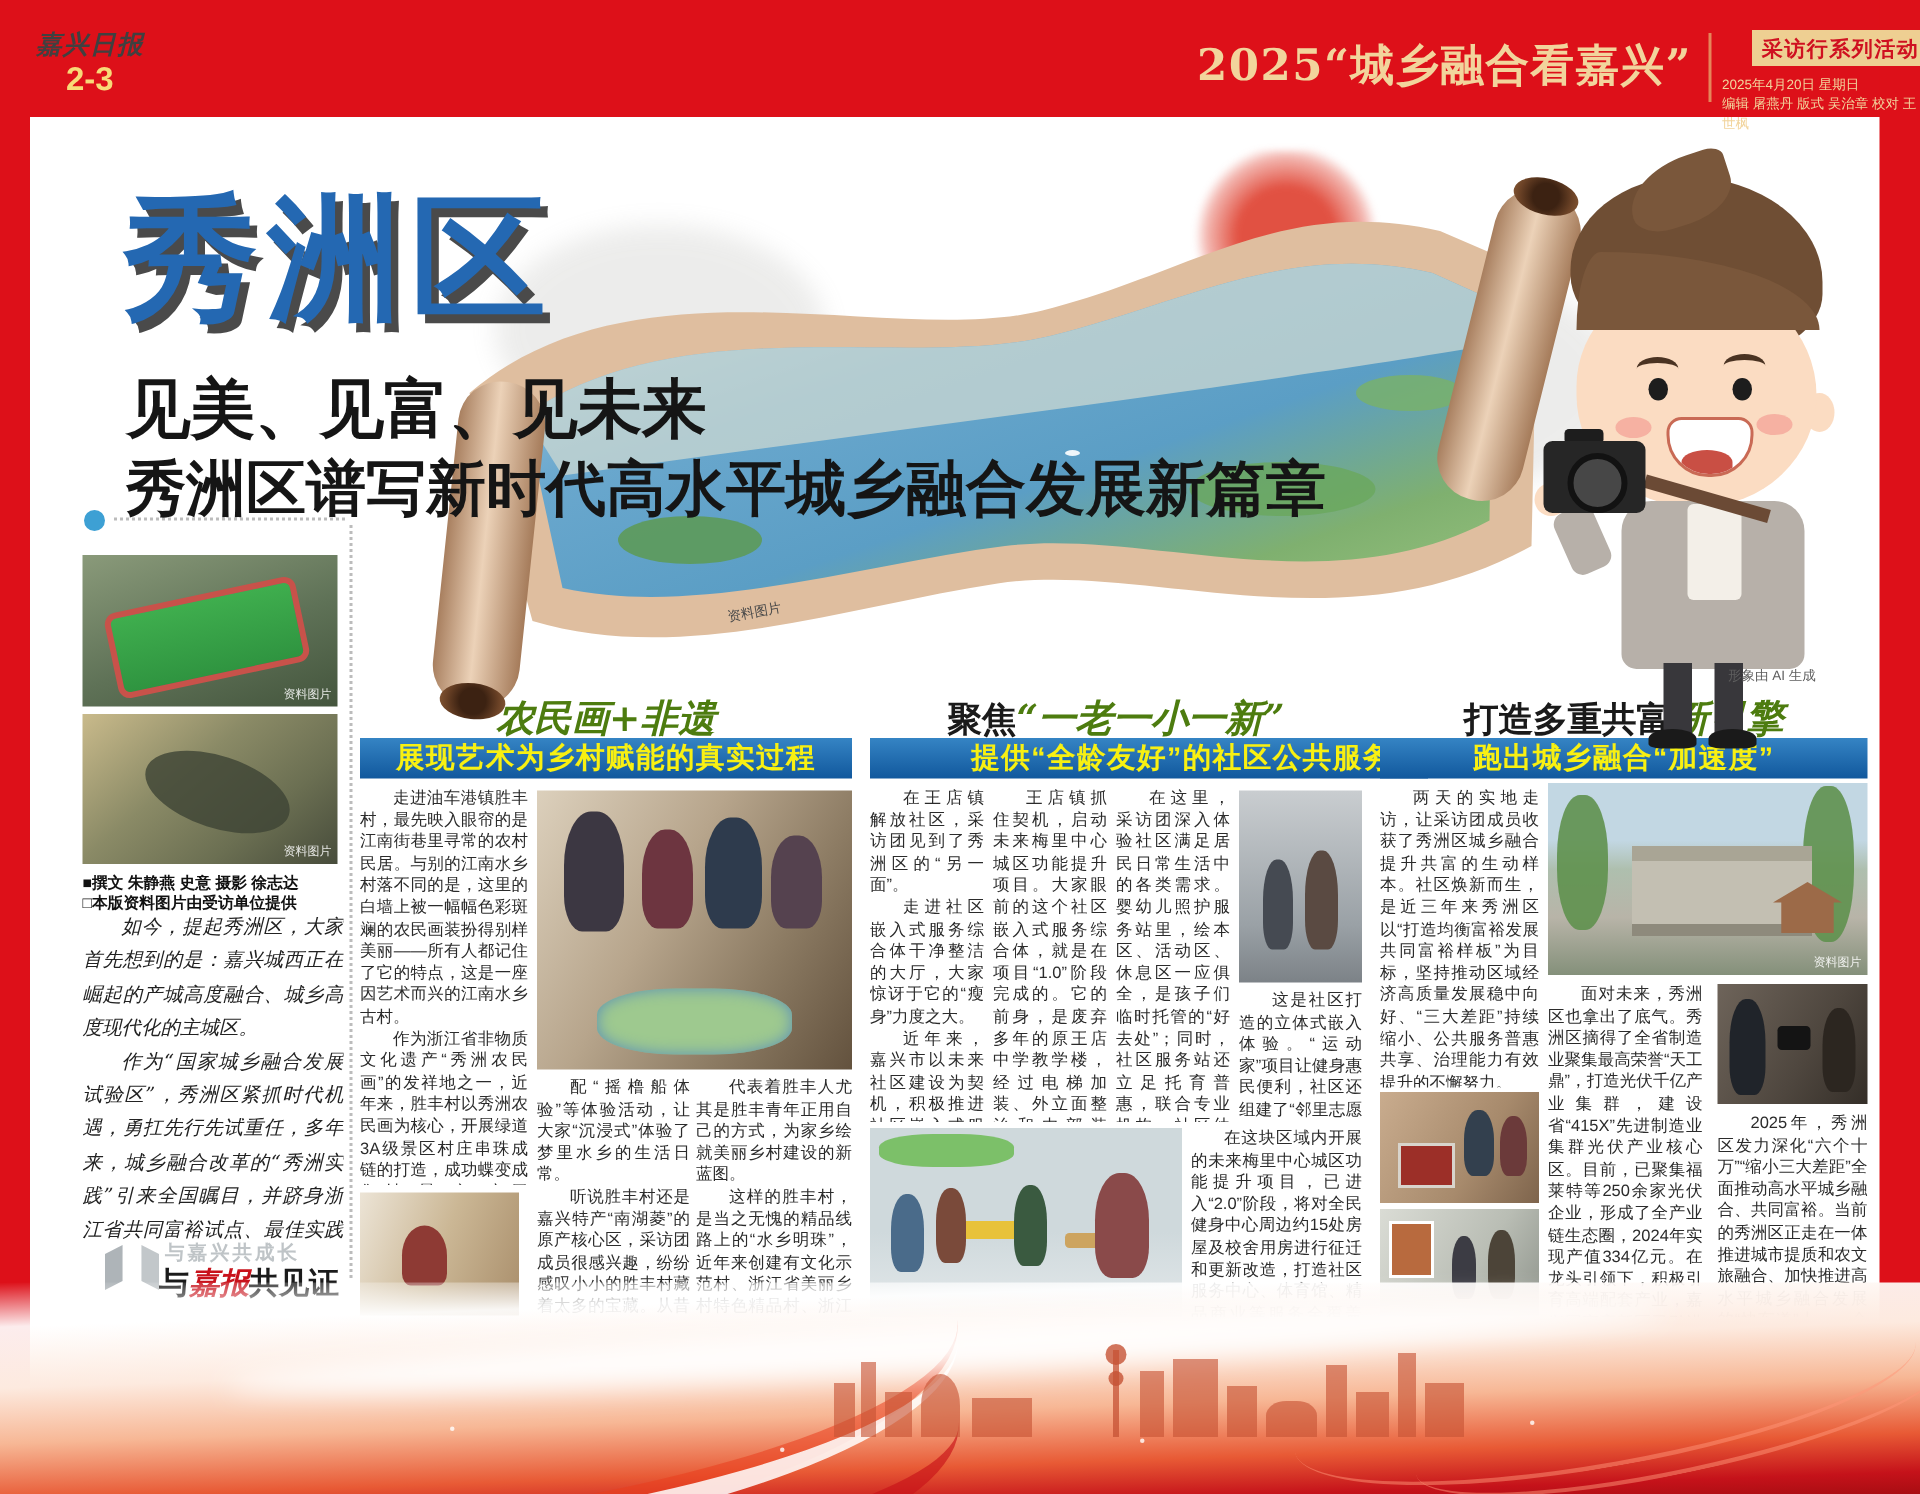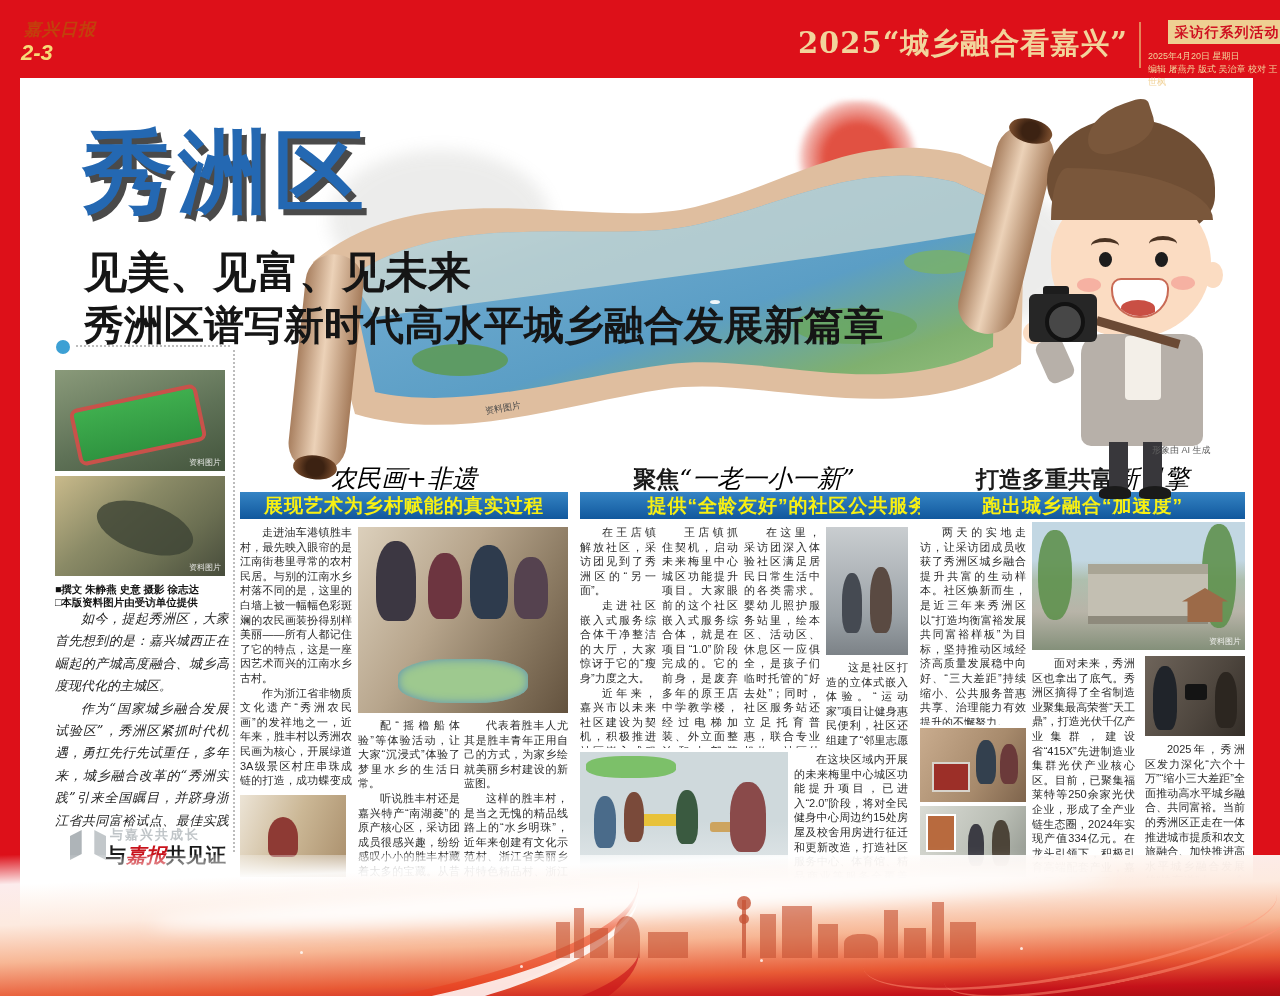--- a/index.html
+++ b/index.html
@@ -4,23 +4,23 @@
 <style>
   html,body{margin:0;padding:0;background:#888;}
   .page{position:relative;width:1280px;height:996px;background:#ffffff;overflow:hidden;
         font-family:"Liberation Sans",sans-serif;}
   
   .top-banner{position:absolute;left:0;top:0;width:1280px;height:78px;background:#dd1019;}
   .border-left{position:absolute;left:0;top:0;width:20px;height:996px;background:#dd1019;}
   .border-right{position:absolute;left:1253px;top:0;width:27px;height:996px;background:#dd1019;}
   .white-panel{position:absolute;left:20px;top:78px;width:1233px;height:918px;background:#fff;}
   
-  .paper-name{position:absolute;left:24px;top:18px;color:#c2410c;font-family:"DejaVu Serif",serif;
+  .paper-name{position:absolute;left:24px;top:18px;color:#404040;font-family:"DejaVu Serif",serif;
       font-style:italic;font-weight:bold;font-size:17px;letter-spacing:1px;}
-  .page-no{position:absolute;left:21px;top:40px;color:#f8d977;font-size:22px;font-weight:bold;font-style:italic;}
+  .page-no{position:absolute;left:44px;top:40px;color:#f8d977;font-size:22px;font-weight:bold;}
   .campaign-title{position:absolute;right:152px;top:24px;color:#f2d49c;font-size:29px;font-weight:bold;
       font-family:"DejaVu Serif",serif;letter-spacing:1px;}
   .mast-divider{position:absolute;left:1139px;top:22px;width:2px;height:46px;background:#e9c57e;opacity:.65;}
   .campaign-badge{position:absolute;left:1148px;top:20px;width:118px;height:24px;background:#eecf92;
       color:#cf1020;font-size:14px;font-weight:bold;text-align:center;line-height:24px;letter-spacing:1px;margin-left:20px;}
   .mast-date{position:absolute;left:1148px;top:50px;color:#f2d49c;font-size:9px;}
   .mast-staff{position:absolute;left:1148px;top:63px;color:#f2d49c;font-size:9px;}
   
   .hero-title{position:absolute;left:82px;top:112px;font-size:90px;font-weight:bold;color:#2468b2;
       letter-spacing:6px;text-shadow:5px 6px 0 #4a4a4a;z-index:6;}
@@ -98,21 +98,21 @@
   .slogan .book{position:absolute;left:0px;top:6px;width:26px;height:30px;background:#aeb4b8;
       clip-path:polygon(0 20%,45% 0,45% 80%,0 100%);}
   .slogan .book2{position:absolute;left:10px;top:6px;width:26px;height:30px;background:#c2c7ca;
       clip-path:polygon(55% 0,100% 20%,100% 100%,55% 80%);}
   .slogan-top{position:absolute;left:40px;top:2px;font-size:13px;font-weight:bold;color:#bfc4c7;letter-spacing:2px;}
   .slogan-main{position:absolute;left:36px;top:18px;font-size:20px;font-weight:bold;color:#1a1a1a;}
   .slogan-main .brand{color:#c8121b;font-family:"DejaVu Serif",serif;font-style:italic;}
   
   .kicker{position:absolute;top:462px;height:28px;text-align:center;font-size:23px;white-space:nowrap;}
   .kicker .pre{font-weight:bold;color:#1a1a1a;}
-  .kicker .script{font-family:"DejaVu Serif",serif;font-style:italic;font-weight:normal;color:#000000;font-size:25px;}
+  .kicker .script{font-family:"DejaVu Serif",serif;font-style:italic;font-weight:bold;color:#4d7c0f;font-size:25px;}
   .bluebar{position:absolute;top:492px;height:27px;background:linear-gradient(180deg,#3584c4,#11589d);
       color:#f8f012;font-size:19px;font-weight:bold;text-align:center;line-height:27px;letter-spacing:1px;}
   .bodycol{position:absolute;overflow:hidden;font-size:11px;line-height:14.6px;color:#2b2b2b;}
   .bodycol p{margin:0;text-indent:2em;text-align:justify;}
   
   .ph-group{left:358px;top:527px;width:210px;height:186px;
       background:linear-gradient(120deg,#dcd0bc,#b7a58c 40%,#8c7b63 70%,#63523e);}
   .ph-group .map{position:absolute;left:40px;bottom:10px;width:130px;height:44px;border-radius:40%;
       background:#9ec98f;box-shadow:inset 0 0 10px #5b8fb8;}
   .fig{position:absolute;border-radius:45% 45% 30% 30%;background:#3c3742;}

